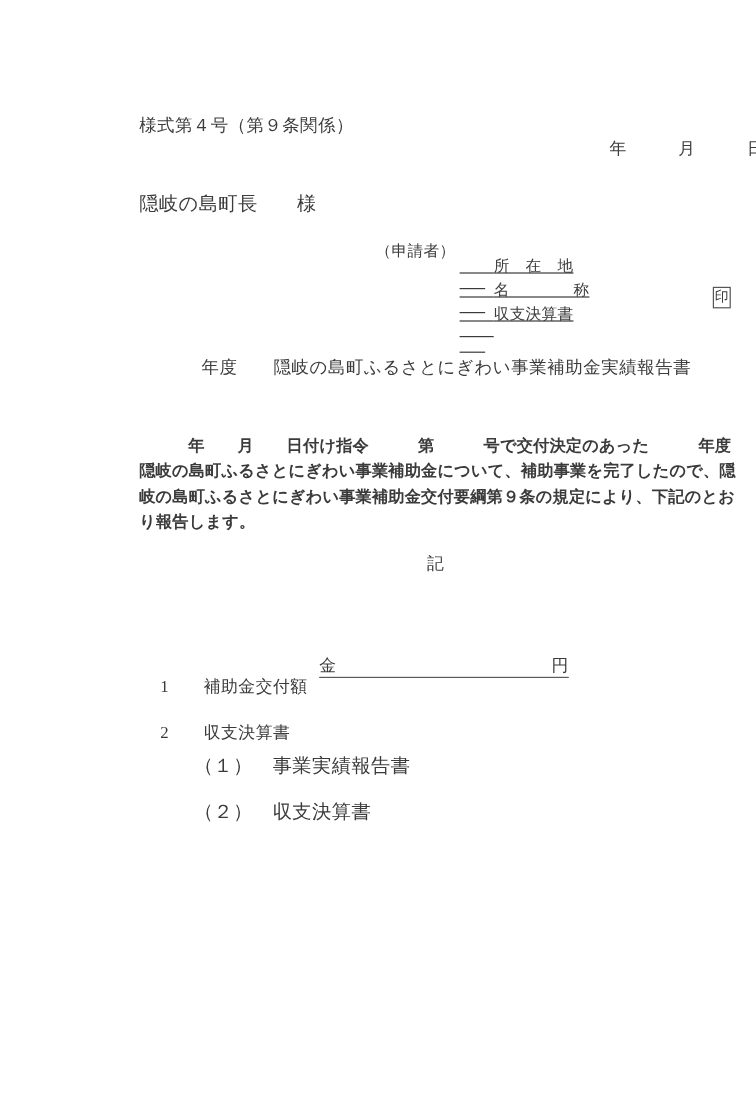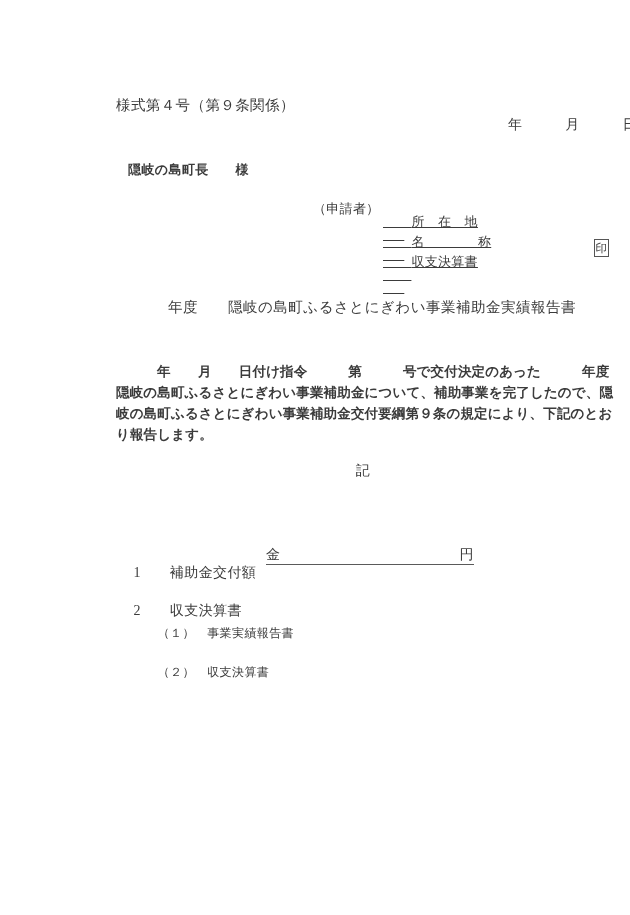--- a/index.html
+++ b/index.html
@@ -32,24 +32,23 @@
     letter-spacing: 0.4px;
   }
 
   .date-line {
     left: 460px; top: 118px;
     font-size: 14px;
     letter-spacing: 0.3px;
   }
 
   .addressee {
-    left: 80px; top: 163px;
-    font-size: 13px;
-    letter-spacing: 0.4px;
-    font-weight: bold;
+    left: 68px; top: 163px;
+    font-size: 16px;
+    letter-spacing: 0.4px;
   }
 
   
   .applicant {
     position: absolute;
     left: 265px; top: 202px;
     width: 300px;
     font-size: 13px;
     line-height: 1;
   }
@@ -143,21 +142,21 @@
   }
   .amount-unit {
     position: absolute;
     right: 0; top: 0;
     white-space: pre;
   }
 
   .subitem {
     position: absolute;
     left: 96px;
-    font-size: 12px;
+    font-size: 16px;
     letter-spacing: 0.4px;
     white-space: pre;
   }
   .sub-1 { top: 610px; }
   .sub-2 { top: 649px; }
   .sub-3 { top: 688px; }
 </style>
 </head>
 <body>
 

